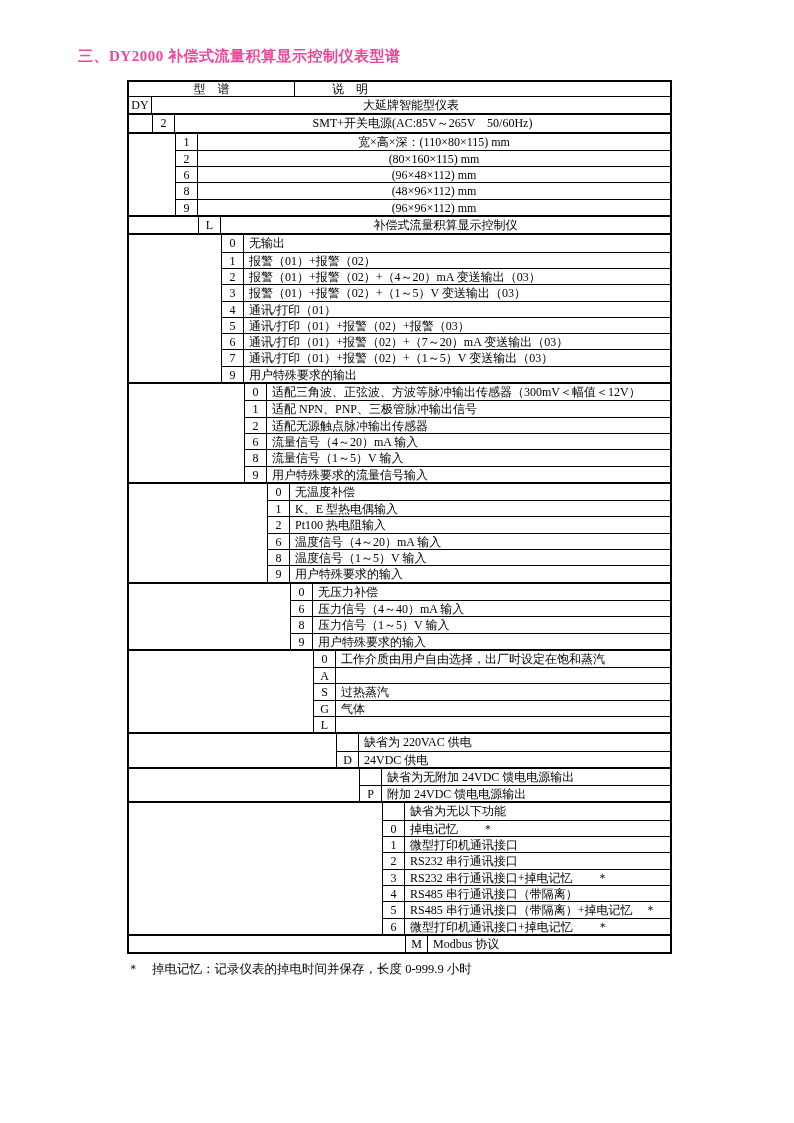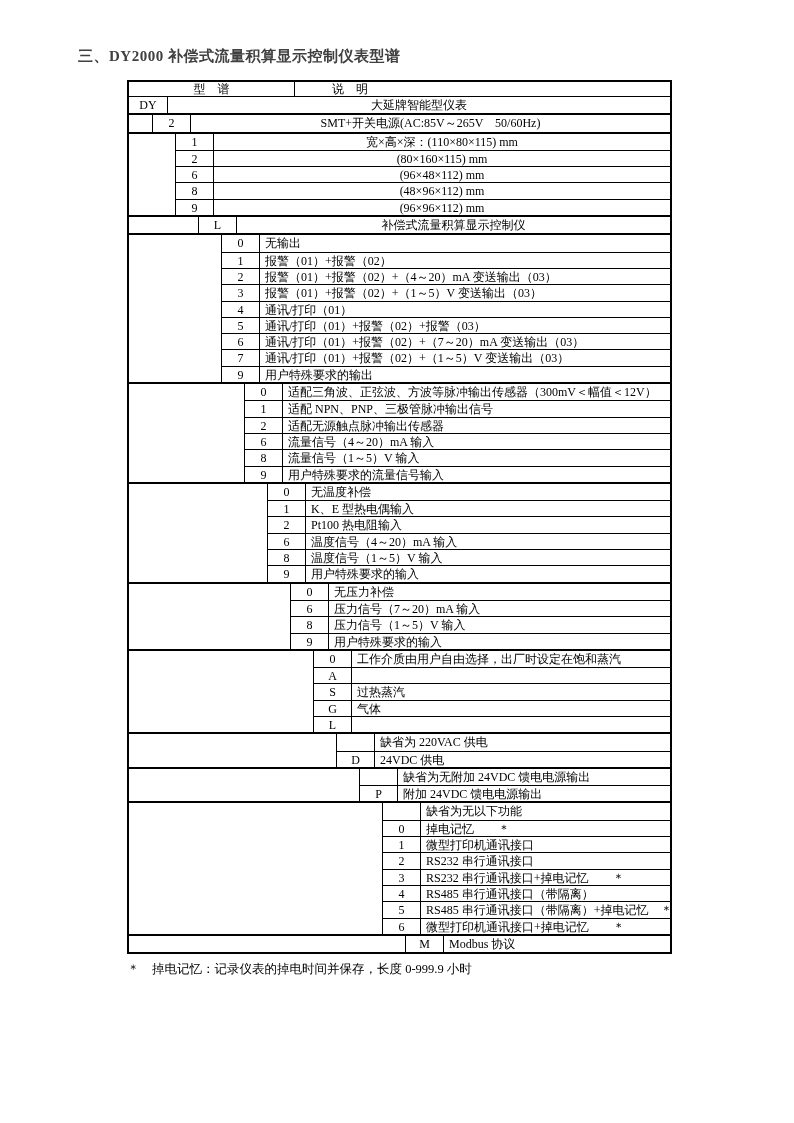--- a/index.html
+++ b/index.html
@@ -21,38 +21,38 @@
   .hrow { display:flex; height:15px; line-height:14px; border-bottom:1px solid #000;gap:37px; }
   .hcell-left { width:166px; border-right:1px solid #000; text-align:center; }
   .hcell-right { flex:1; }
   .group { display:flex; }
   .group + .group { border-top:2px solid #000; }
   .gspacer { flex:none; border-right:0; }
   .gbody { flex:1; display:flex; flex-direction:column; }
   .row { display:flex; height:16.3px; }
   .row + .row { border-top:1px solid #000; }
   .code {
-    flex:none; width:39px; border-left:1px solid #000; border-right:1px solid #000;
+    flex:none; width:23px; border-left:1px solid #000; border-right:1px solid #000;
     text-align:center; overflow:hidden;
   }
   .group.lvl0 .code { border-left:0; }
   .desc { flex:1; overflow:hidden; white-space:pre; }
   .desc.center { text-align:center; }
   .desc.left { padding-left:5px; text-align:left; }
   .footnote {
     position:absolute; left:127px; top:961px;
     font-size:12.5px; white-space:pre;
   }
 </style>
 </head>
 <body>
 
 <div class="page">
 
-  <div class="title" style="color: #404040;">三、DY2000 补偿式流量积算显示控制仪表型谱</div>
+  <div class="title" style="color: #ec4899;">三、DY2000 补偿式流量积算显示控制仪表型谱</div>
 
   <div class="mtable">
     <div class="hrow">
       <div class="hcell-left">型　谱</div>
       <div class="hcell-right">说　明</div>
     </div>
 
   <div class="group lvl0">
         <div class="gbody">
           <div class="row">
@@ -205,21 +205,21 @@
       </div>
       <div class="group lvl7">
         <div class="gspacer" style="width: 161px;"></div>
         <div class="gbody">
           <div class="row">
             <div class="code">0</div>
             <div class="desc left">无压力补偿</div>
           </div>
           <div class="row">
             <div class="code">6</div>
-            <div class="desc left">压力信号（7～20）mA 输入</div>
+            <div class="desc left">压力信号（4～40）mA 输入</div>
           </div>
           <div class="row">
             <div class="code">8</div>
             <div class="desc left">压力信号（1～5）V 输入</div>
           </div>
           <div class="row">
             <div class="code">9</div>
             <div class="desc left">用户特殊要求的输入</div>
           </div>
         </div>

